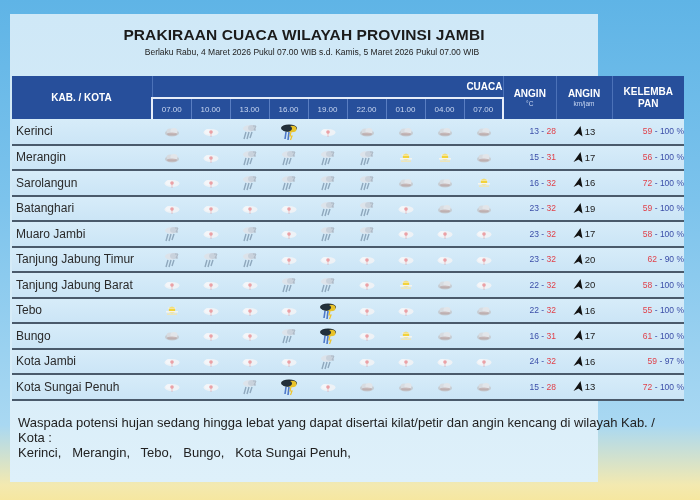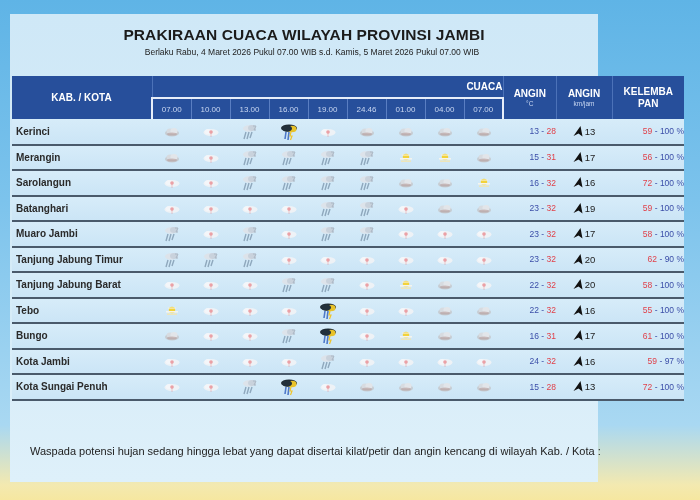--- a/index.html
+++ b/index.html
@@ -34,32 +34,32 @@
             border-right: 1px solid #5a7ec2; border-top: 2px solid #e7eef9; }
   .h-time.first { border-left: 2px solid #e7eef9; }
   .h-time.last { border-right: 2px solid #e7eef9; }
   .h-suhu, .h-angin, .h-kel { text-align: center; border-left: 1px solid #4c72b8; line-height: 1.15; }
   .h-suhu { width: 53px; font-size: 10px; }
   .h-angin { width: 56px; font-size: 10px; }
   .h-kel { width: 72px; font-size: 10px; }
   .h-unit { display: block; font-size: 6.5px; font-weight: normal; color: #c9d7f2; margin-top: 1px; }
   .grid td { height: 25.5px; border-bottom: 2px solid #4a5a6b; vertical-align: middle; }
   .grid tr.row td { background: linear-gradient(180deg, #d7ecf9 0%, #cbe5f6 100%); }
-  .cell-name { font-size: 10px; color: #2a2a2a; padding-left: 4px; font-weight: bold; }
+  .cell-name { font-size: 12px; color: #2a2a2a; padding-left: 4px; }
   .cell-icon { text-align: center; }
   .cell-suhu { text-align: right; font-size: 8.5px; color: #3b4ea8; }
   .cell-suhu .max { color: #e0414a; }
   .cell-angin { text-align: center; font-size: 9.5px; color: #222; }
   .cell-kel { text-align: right; font-size: 8.5px; color: #3b4ea8; }
   .cell-kel .min { color: #e0414a; }
   .wind-arrow { display: inline-block; width: 10px; height: 11px; vertical-align: -2px; margin-right: 2px; }
   .wx { display: inline-block; width: 22px; height: 18px; vertical-align: middle; }
   .note {
-    position: absolute; left: 20px; top: 401px; width: 660px;
-    font-size: 11px; color: #222; line-height: 15px; margin-top: 29px;
+    position: absolute; left: 8px; top: 401px; width: 660px;
+    font-size: 13px; color: #222; line-height: 15px;
   }
 </style>
 </head>
 <body>
 
 <div class="panel">
   <div class="title">PRAKIRAAN CUACA WILAYAH PROVINSI JAMBI</div>
   <div class="subtitle">Berlaku Rabu, 4 Maret 2026 Pukul 07.00 WIB s.d. Kamis, 5 Maret 2026 Pukul 07.00 WIB</div>
 
   <table class="grid">
@@ -79,21 +79,21 @@
           <span>KELEMBA</span><br>
           <span>PAN</span>
         </th>
       </tr>
       <tr id="time-row">
           <th class="h-time first">07.00</th>
           <th class="h-time">10.00</th>
           <th class="h-time">13.00</th>
           <th class="h-time">16.00</th>
           <th class="h-time">19.00</th>
-          <th class="h-time">24.46</th>
+          <th class="h-time">22.00</th>
           <th class="h-time">01.00</th>
           <th class="h-time">04.00</th>
           <th class="h-time last">07.00</th>
         </tr>
     </thead>
     <tbody id="rows">
         <tr class="row">
           <td class="cell-name">Kerinci</td>
           <td class="cell-icon"><span><svg viewBox="0 0 22 18" class="wx">
                 <ellipse cx="11" cy="10" rx="7" ry="3.6" fill="#c6ccd2"></ellipse>
@@ -777,14 +777,15 @@
           <td class="cell-angin"><span><svg viewBox="0 0 10 11" class="wind-arrow">
                 <path d="M7.5 0 L9.5 10.5 L5.5 7.5 L0.5 10 Z" fill="#111"></path>
               </svg></span><span>13</span></td>
           <td class="cell-kel"><span class="min">72</span> - <span>100 %</span></td>
         </tr>
       </tbody>
   </table>
 
   <div class="note">
     <div>Waspada potensi hujan sedang hingga lebat yang dapat disertai kilat/petir dan angin kencang di wilayah Kab. / Kota :</div>
+    <div style="white-space:pre;">Kerinci,   Merangin,   Tebo,   Bungo,   Kota Sungai Penuh,</div>
   </div>
 </div>
 
 </body></html>

